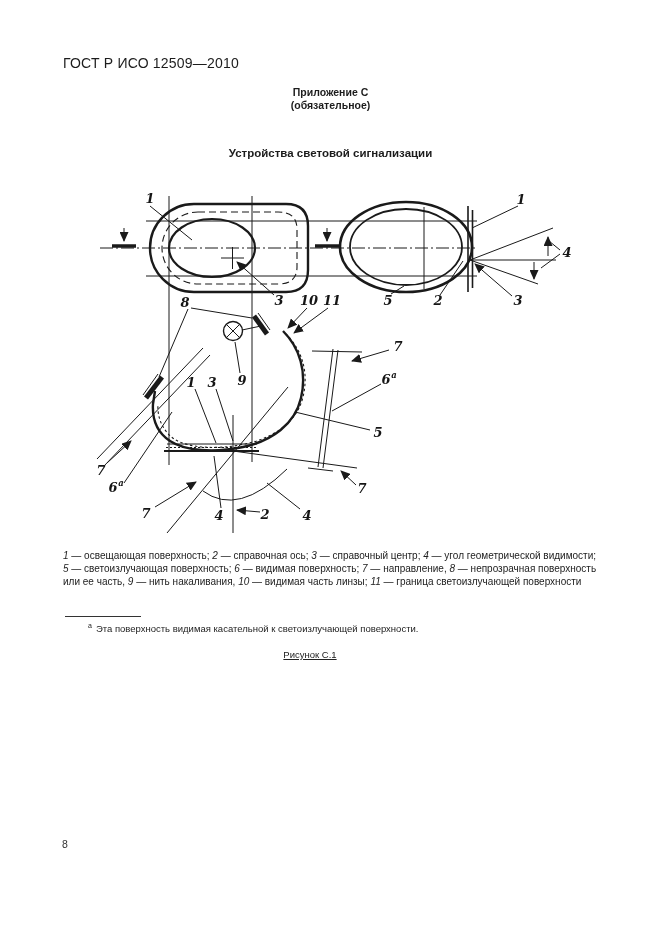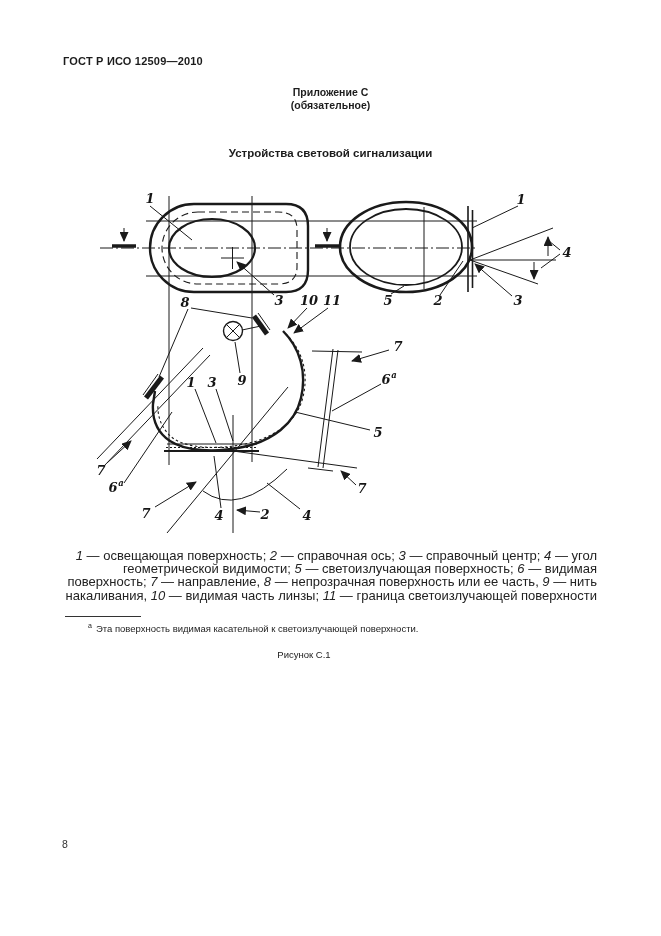--- a/index.html
+++ b/index.html
@@ -1,27 +1,27 @@
 <!DOCTYPE html>
 <html><head>
 <meta charset="utf-8">
 <style>
   html,body{margin:0;padding:0;background:#e8e8e8;}
   .page{position:relative;width:661px;height:936px;background:#ffffff;margin:0 auto;
         font-family:"Liberation Sans",sans-serif;color:#1c1c1c;overflow:hidden;}
   .abs{position:absolute;}
-  .hdr{left:63px;top:55px;font-size:11px;font-weight:bold;letter-spacing:.2px;}
+  .hdr{left:63px;top:55px;font-size:14px;font-weight:normal;letter-spacing:.2px;}
   .appendix{left:0;top:86px;width:661px;text-align:center;font-size:10.5px;font-weight:bold;line-height:13px;}
   .title{left:0;top:147px;width:661px;text-align:center;font-size:11.5px;font-weight:bold;}
-  .legend{left:63px;top:549px;width:534px;font-size:13px;line-height:13.2px;text-align:right;color:#222;}
+  .legend{left:63px;top:549px;width:534px;font-size:10px;line-height:13.2px;text-align:left;color:#222;}
   .legend .num{font-style:italic;}
   .fnrule{left:65px;top:616px;width:76px;height:0;border-top:1px solid #333;}
   .footnote{left:88px;top:622px;font-size:9.5px;color:#222;}
   .footnote sup{font-size:7px;margin-right:4px;}
-  .caption{left:2px;top:649px;width:604px;text-align:center;font-size:9.5px;color:#222;}
+  .caption{left:8px;top:649px;width:604px;text-align:center;font-size:9.5px;color:#222;text-decoration:underline;}
   .pagenum{left:62px;top:838px;font-size:10.5px;color:#333;}
   svg{position:absolute;left:0;top:0;}
   .lbl{font-family:"DejaVu Serif",serif;font-style:italic;font-weight:600;font-size:13px;fill:#151515;}
   .sup{font-size:8.5px;}
 </style>
 </head>
 <body>
 
 <div class="page">
 

